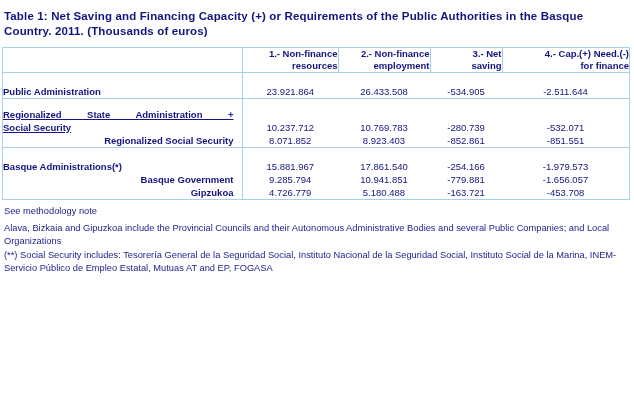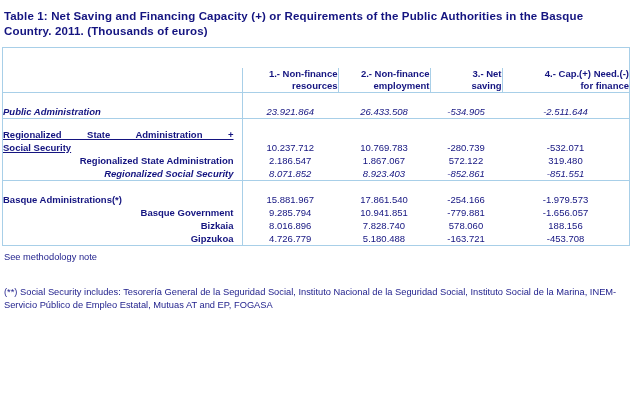--- a/index.html
+++ b/index.html
@@ -41,21 +41,20 @@
     width: 628px;
     border: 1px solid #a8cfe8;
     box-sizing: border-box;
   }
   table.tbl {
     width: 100%;
     border-collapse: collapse;
     table-layout: fixed;
     font-size: 9.5px;
     color: #141480;
-    margin-top: 20px;
   }
   table.tbl td, table.tbl th {
     padding: 0;
     vertical-align: bottom;
     box-sizing: border-box;
   }
 
   
   col.c-label { width: 239px; }
   col.c-1     { width: 96px; }
@@ -90,21 +89,20 @@
   }
   td.num {
     text-align: center;
     padding: 2px 5px 2px 3px;
     font-weight: normal;
     white-space: nowrap;
   }
 
   tr.rowsep > td {
     border-bottom: 1px solid #a8cfe8;
-    font-style: italic;
   }
   tr.spacer > td {
     height: 9px;
     line-height: 9px;
     font-size: 1px;
     padding: 0;
   }
   tr.spacer > td.lbl { border-right: 1px solid #a8cfe8; }
 
   td.lbl.indent   { text-align: right; padding-right: 8px; }
@@ -124,21 +122,21 @@
     margin-top: 5px;
     padding: 0 2px;
     width: 628px;
     box-sizing: border-box;
   }
   .note {
     font-size: 9.3px;
     line-height: 13.5px;
     color: #1c1c8a;
     font-weight: normal;
-    margin-bottom: 21px;
+    margin-bottom: 3px;
   }
   .note.tight { margin-bottom: 0; }
 </style>
 </head>
 <body>
 
 <div class="page">
 
   <div class="title">Table 1: Net Saving and Financing Capacity (+) or Requirements of the Public Authorities in the  Basque Country.  2011. (Thousands of euros)</div>
 
@@ -199,27 +197,20 @@
         <tr>
           <td class="lbl justify">
             <span class="j-line">Regionalized State Administration +</span>
             <span class="j-line last">Social Security</span>
           </td>
           <td class="num">10.237.712</td>
           <td class="num">10.769.783</td>
           <td class="num">-280.739</td>
           <td class="num">-532.071</td>
         </tr>
-        <tr>
-          <td class="lbl indent">Regionalized State Administration</td>
-          <td class="num">2.186.547</td>
-          <td class="num">1.867.067</td>
-          <td class="num">572.122</td>
-          <td class="num">319.480</td>
-        </tr>
         <tr class="rowsep">
           <td class="lbl indent">Regionalized Social Security</td>
           <td class="num">8.071.852</td>
           <td class="num">8.923.403</td>
           <td class="num">-852.861</td>
           <td class="num">-851.551</td>
         </tr>
 
         <tr class="spacer">
           <td class="lbl"></td>
@@ -236,36 +227,30 @@
           <td class="num">-1.979.573</td>
         </tr>
         <tr>
           <td class="lbl indent">Basque Government</td>
           <td class="num">9.285.794</td>
           <td class="num">10.941.851</td>
           <td class="num">-779.881</td>
           <td class="num">-1.656.057</td>
         </tr>
         <tr>
-          <td class="lbl indent">Bizkaia</td>
-          <td class="num">8.016.896</td>
-          <td class="num">7.828.740</td>
-          <td class="num">578.060</td>
-          <td class="num">188.156</td>
-        </tr>
-        <tr>
           <td class="lbl indent">Gipzukoa</td>
           <td class="num">4.726.779</td>
           <td class="num">5.180.488</td>
           <td class="num">-163.721</td>
           <td class="num">-453.708</td>
         </tr>
 
       </tbody>
     </table>
   </div>
 
   <div class="notes">
     <div class="note">See methodology note</div>
+    <div class="note tight">Alava, Bizkaia and Gipuzkoa include the Provincial Councils and their Autonomous Administrative Bodies and several Public Companies; and Local Organizations</div>
     <div class="note tight">(**) Social Security includes: Tesorería General de la Seguridad Social, Instituto Nacional de la Seguridad Social, Instituto Social de la Marina, INEM-Servicio Público de Empleo Estatal, Mutuas AT and EP, FOGASA</div>
   </div>
 
 </div>
 
 </body></html>

